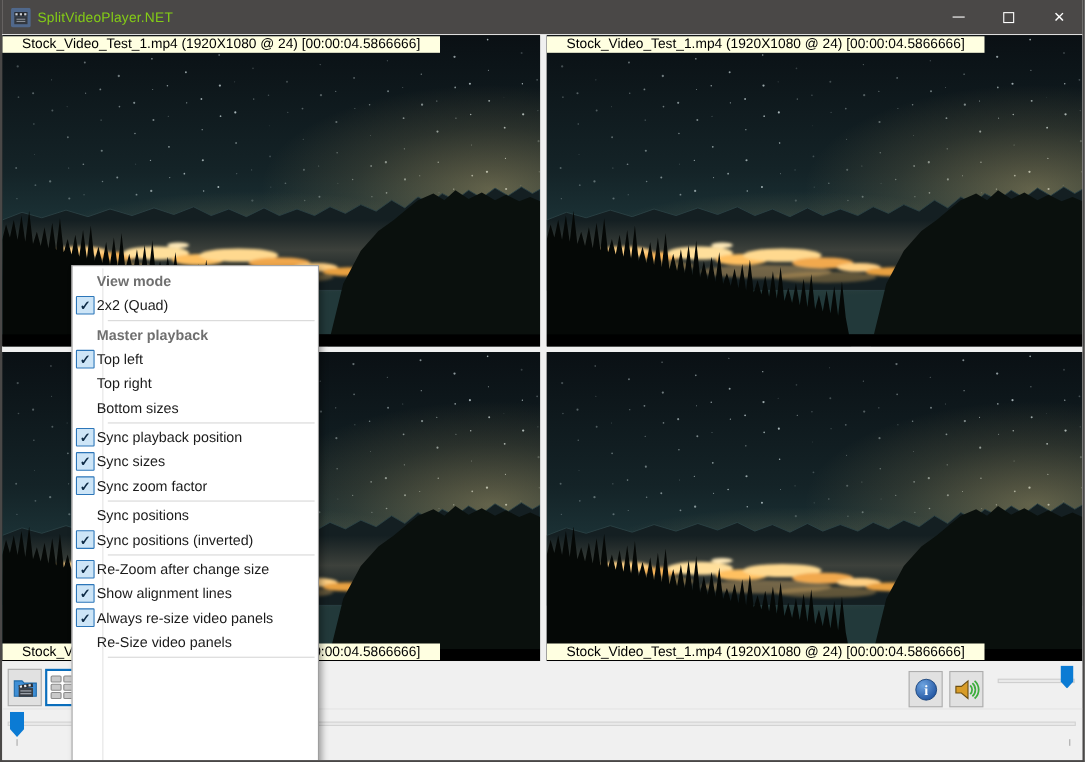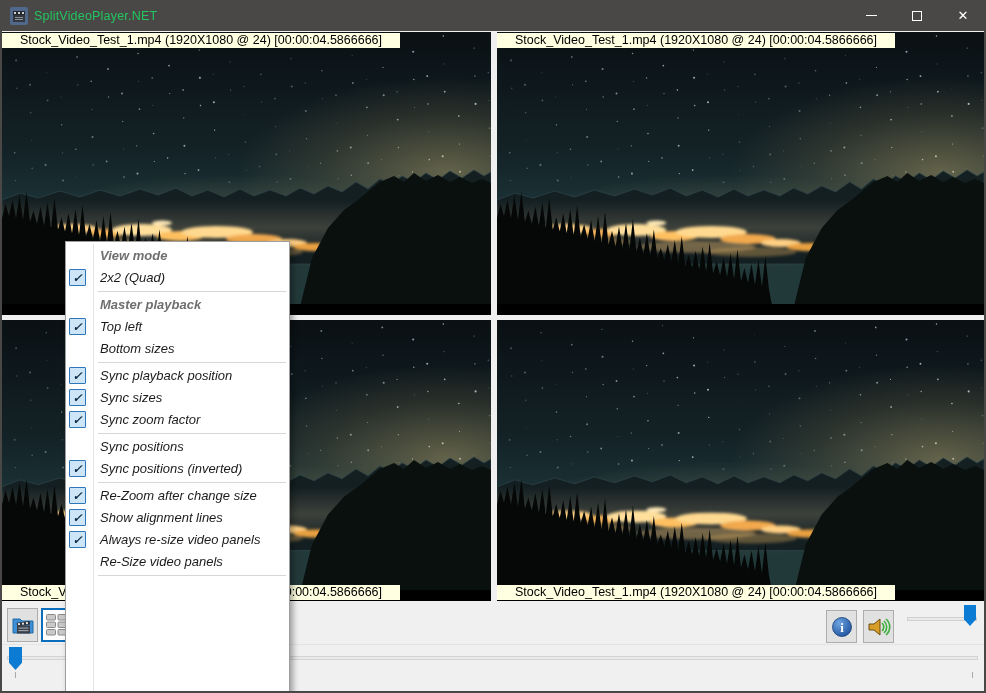--- a/index.html
+++ b/index.html
@@ -5,21 +5,21 @@
   html,body{margin:0;padding:0;background:#202020;}
   *{box-sizing:border-box;}
   .app{
     position:relative;width:986px;height:693px;overflow:hidden;
     background:#f0f0f0;font-family:"Liberation Sans",sans-serif;
     border-left:2px solid #4a4847;border-right:2px solid #4a4847;border-bottom:2px solid #4a4847;
   }
   
   .titlebar{position:absolute;left:-2px;top:0;width:986px;height:31px;background:#4a4847;display:flex;align-items:center;z-index:60;}
   .titlebar .appicon{margin-left:10px;width:18px;height:18px;flex:0 0 auto;}
-  .titlebar .title{color:#22c55e;font-size:12.5px;margin-left:6px;letter-spacing:.2px;}
+  .titlebar .title{color:#84cc16;font-size:12.5px;margin-left:6px;letter-spacing:.2px;}
   .winbtns{position:absolute;right:0;top:0;height:31px;display:flex;}
   .winbtn{width:46px;height:31px;display:flex;align-items:center;justify-content:center;color:#fff;}
   .glyph-min{width:11px;height:1px;background:#fff;}
   .glyph-max{width:10px;height:10px;border:1px solid #fff;}
   .glyph-close{font-size:13px;line-height:1;}
   
   .video-area{position:absolute;left:0;top:31px;width:982px;height:570px;background:#f0f0f0;}
   .panel{position:absolute;background:#000;overflow:hidden;}
   .panel svg{position:absolute;left:0;top:0;width:100%;height:100%;display:block;}
   .panel-tl{left:0;top:1px;width:489px;height:283px;}
@@ -31,21 +31,21 @@
     font-size:12.5px;line-height:15px;padding:0 18px;white-space:nowrap;z-index:5;
   }
   .vlabel.top{top:1px;} .vlabel.bottom{bottom:1px;}
   
   .context-menu{
     position:absolute;left:63px;top:241px;width:225px;height:460px;z-index:100;
     background:#ffffff;border:1px solid #9e9e9e;box-shadow:3px 3px 6px rgba(0,0,0,.35);
     padding-top:3px;overflow:hidden;
   }
   .context-menu .gutter-line{position:absolute;left:27px;top:2px;bottom:2px;width:1px;background:#e4e4e4;}
-  .menu-item{position:relative;height:22px;line-height:22px;padding-left:34px;font-size:13px;color:#1b1b1b;white-space:nowrap;font-style:italic;}
+  .menu-item{position:relative;height:22px;line-height:22px;padding-left:22px;font-size:13px;color:#1b1b1b;white-space:nowrap;}
   .menu-item.header{font-weight:bold;color:#6f6f6f;}
   .menu-sep{height:1px;background:#d7d7d7;margin:2px 3px 2px 32px;}
   .menu-check{
     position:absolute;left:3px;top:2px;width:17px;height:17px;
     background:#cde5f7;border:1px solid #2c76b9;border-radius:1px;
     display:flex;align-items:center;justify-content:center;
     font-size:12px;color:#0d2a45;font-weight:bold;line-height:1;
   }
   
   .toolbar{position:absolute;left:0;top:601px;width:982px;height:92px;background:#f0f0f0;}
@@ -371,20 +371,21 @@
   </div>
 
   <div class="context-menu">
     <div class="gutter-line"></div>
     <div id="menu-items">
         <div class="menu-item header"><span>View mode</span></div>
         <div class="menu-item"><span class="menu-check">✓</span><span>2x2 (Quad)</span></div>
         <div class="menu-sep"></div>
         <div class="menu-item header"><span>Master playback</span></div>
         <div class="menu-item"><span class="menu-check">✓</span><span>Top left</span></div>
+        <div class="menu-item"><span>Top right</span></div>
         <div class="menu-item"><span>Bottom sizes</span></div>
         <div class="menu-sep"></div>
         <div class="menu-item"><span class="menu-check">✓</span><span>Sync playback position</span></div>
         <div class="menu-item"><span class="menu-check">✓</span><span>Sync sizes</span></div>
         <div class="menu-item"><span class="menu-check">✓</span><span>Sync zoom factor</span></div>
         <div class="menu-sep"></div>
         <div class="menu-item"><span>Sync positions</span></div>
         <div class="menu-item"><span class="menu-check">✓</span><span>Sync positions (inverted)</span></div>
         <div class="menu-sep"></div>
         <div class="menu-item"><span class="menu-check">✓</span><span>Re-Zoom after change size</span></div>

